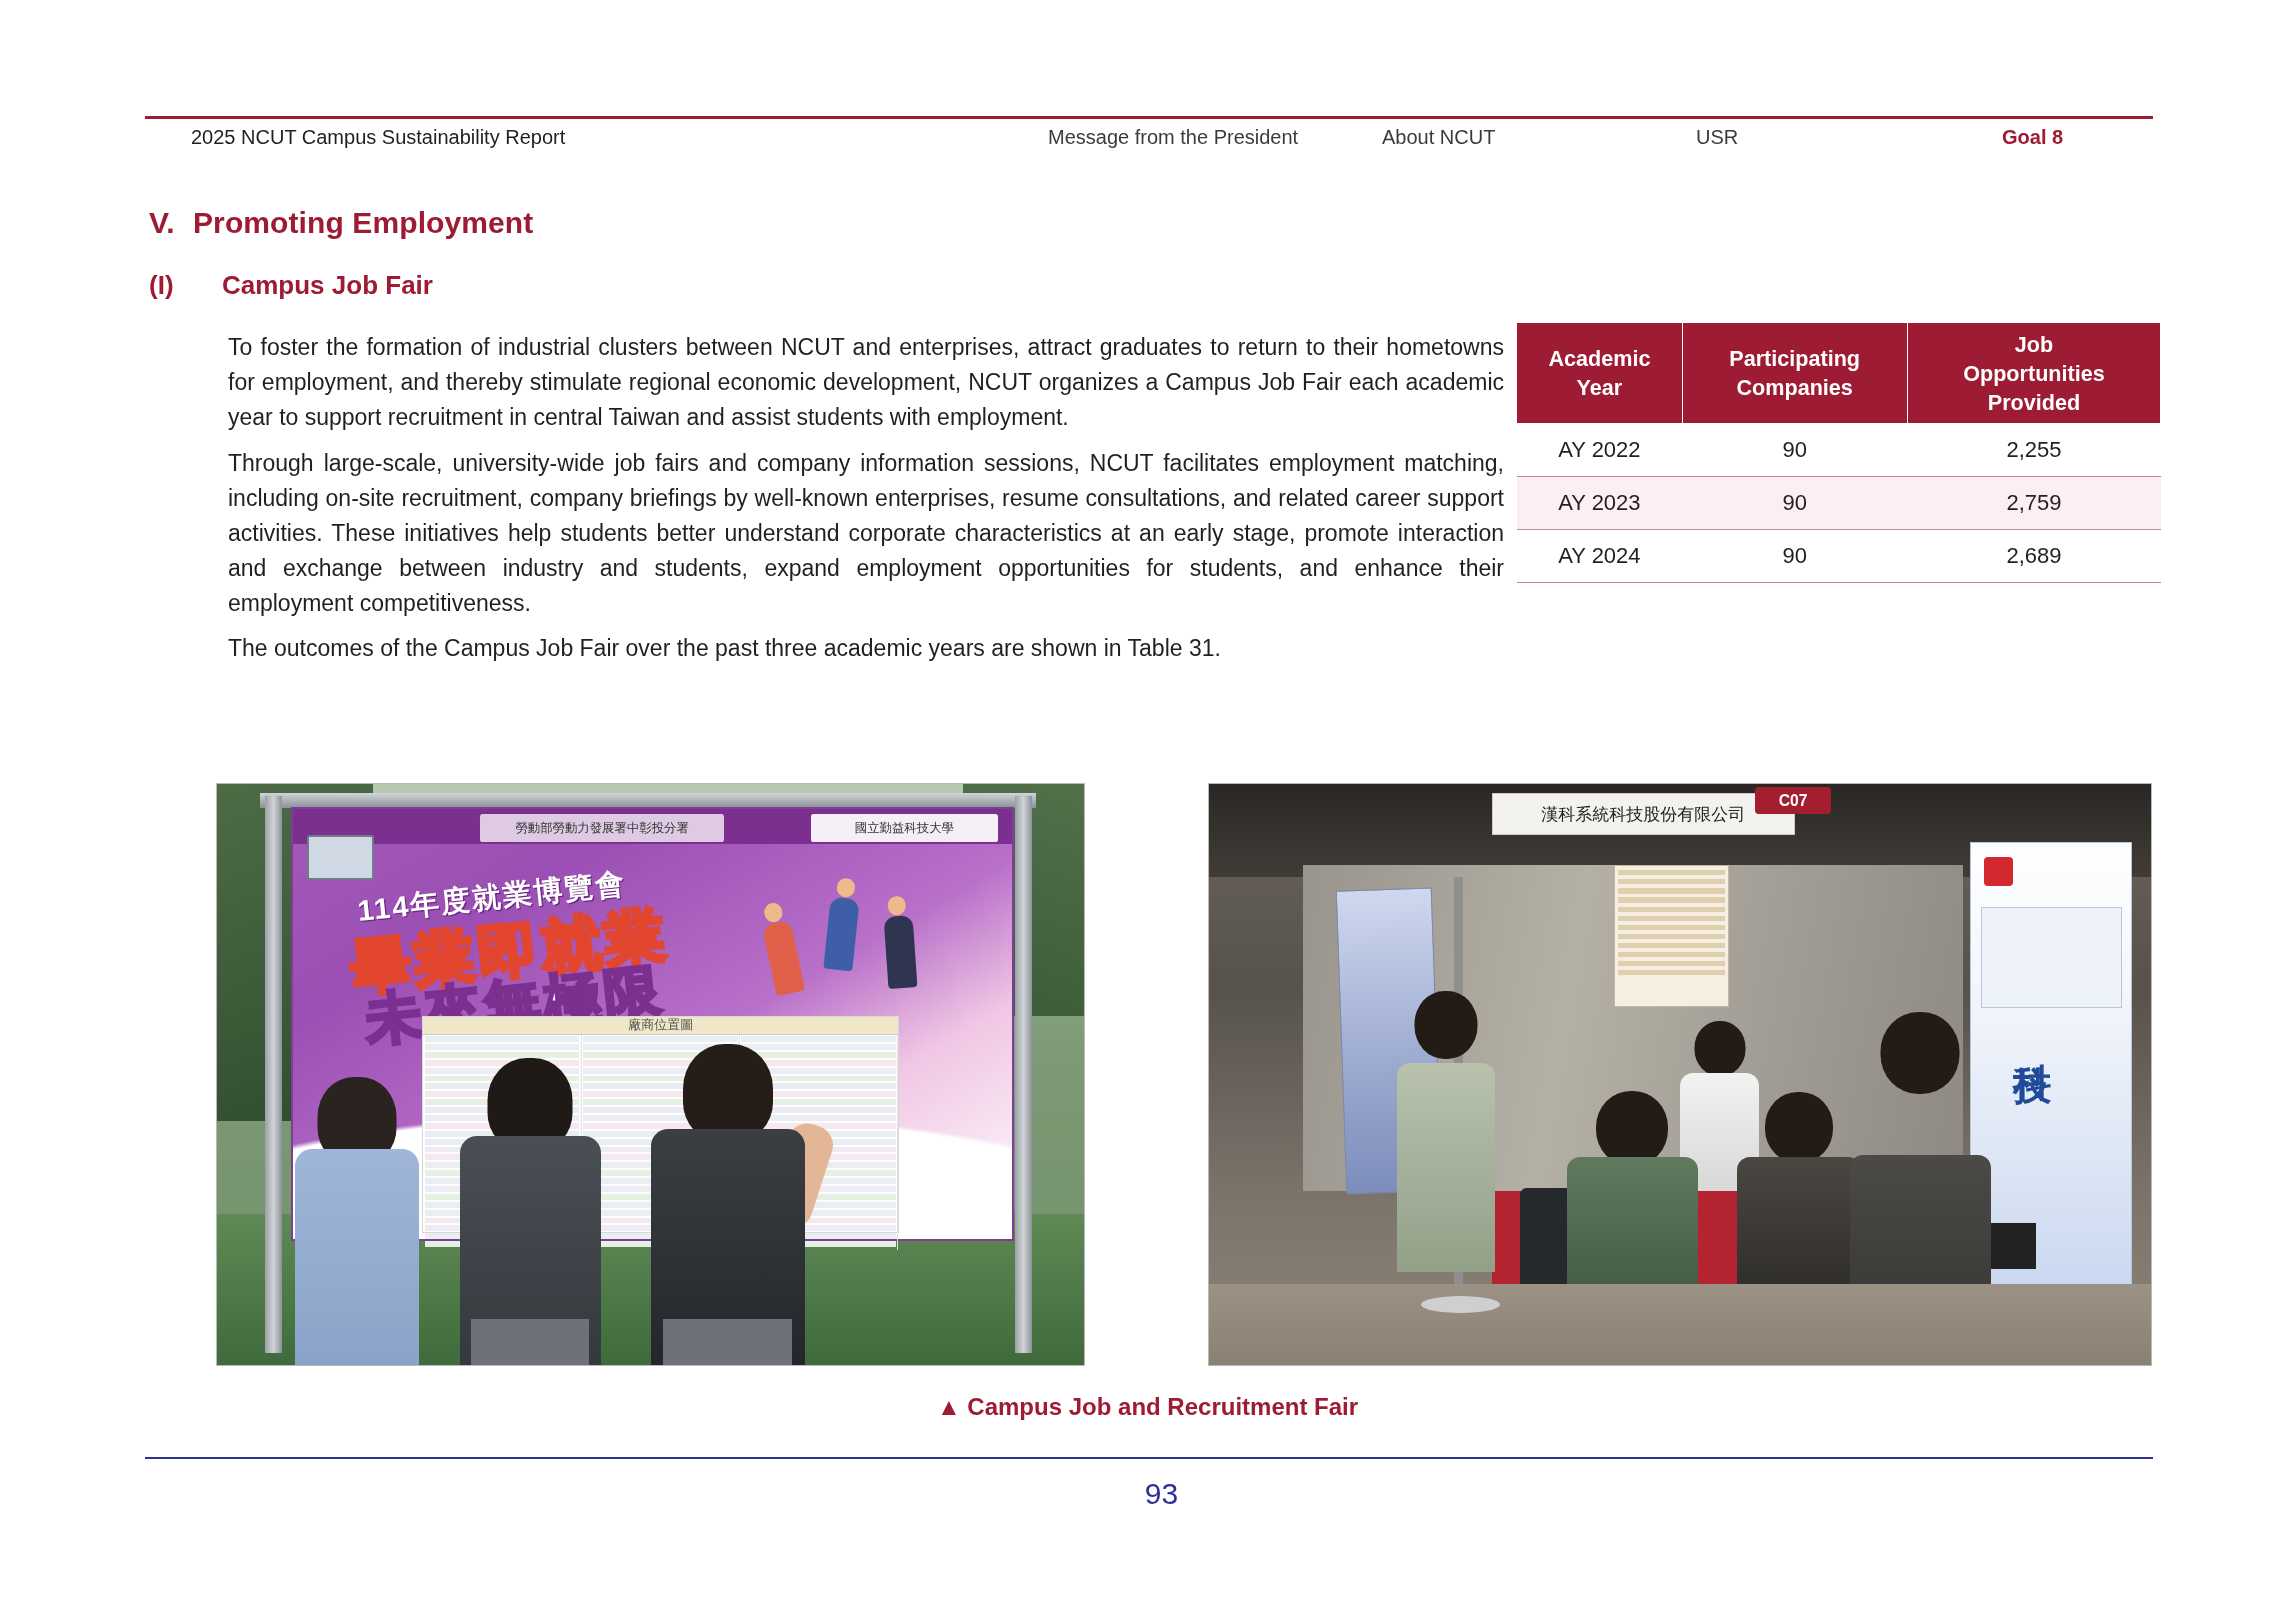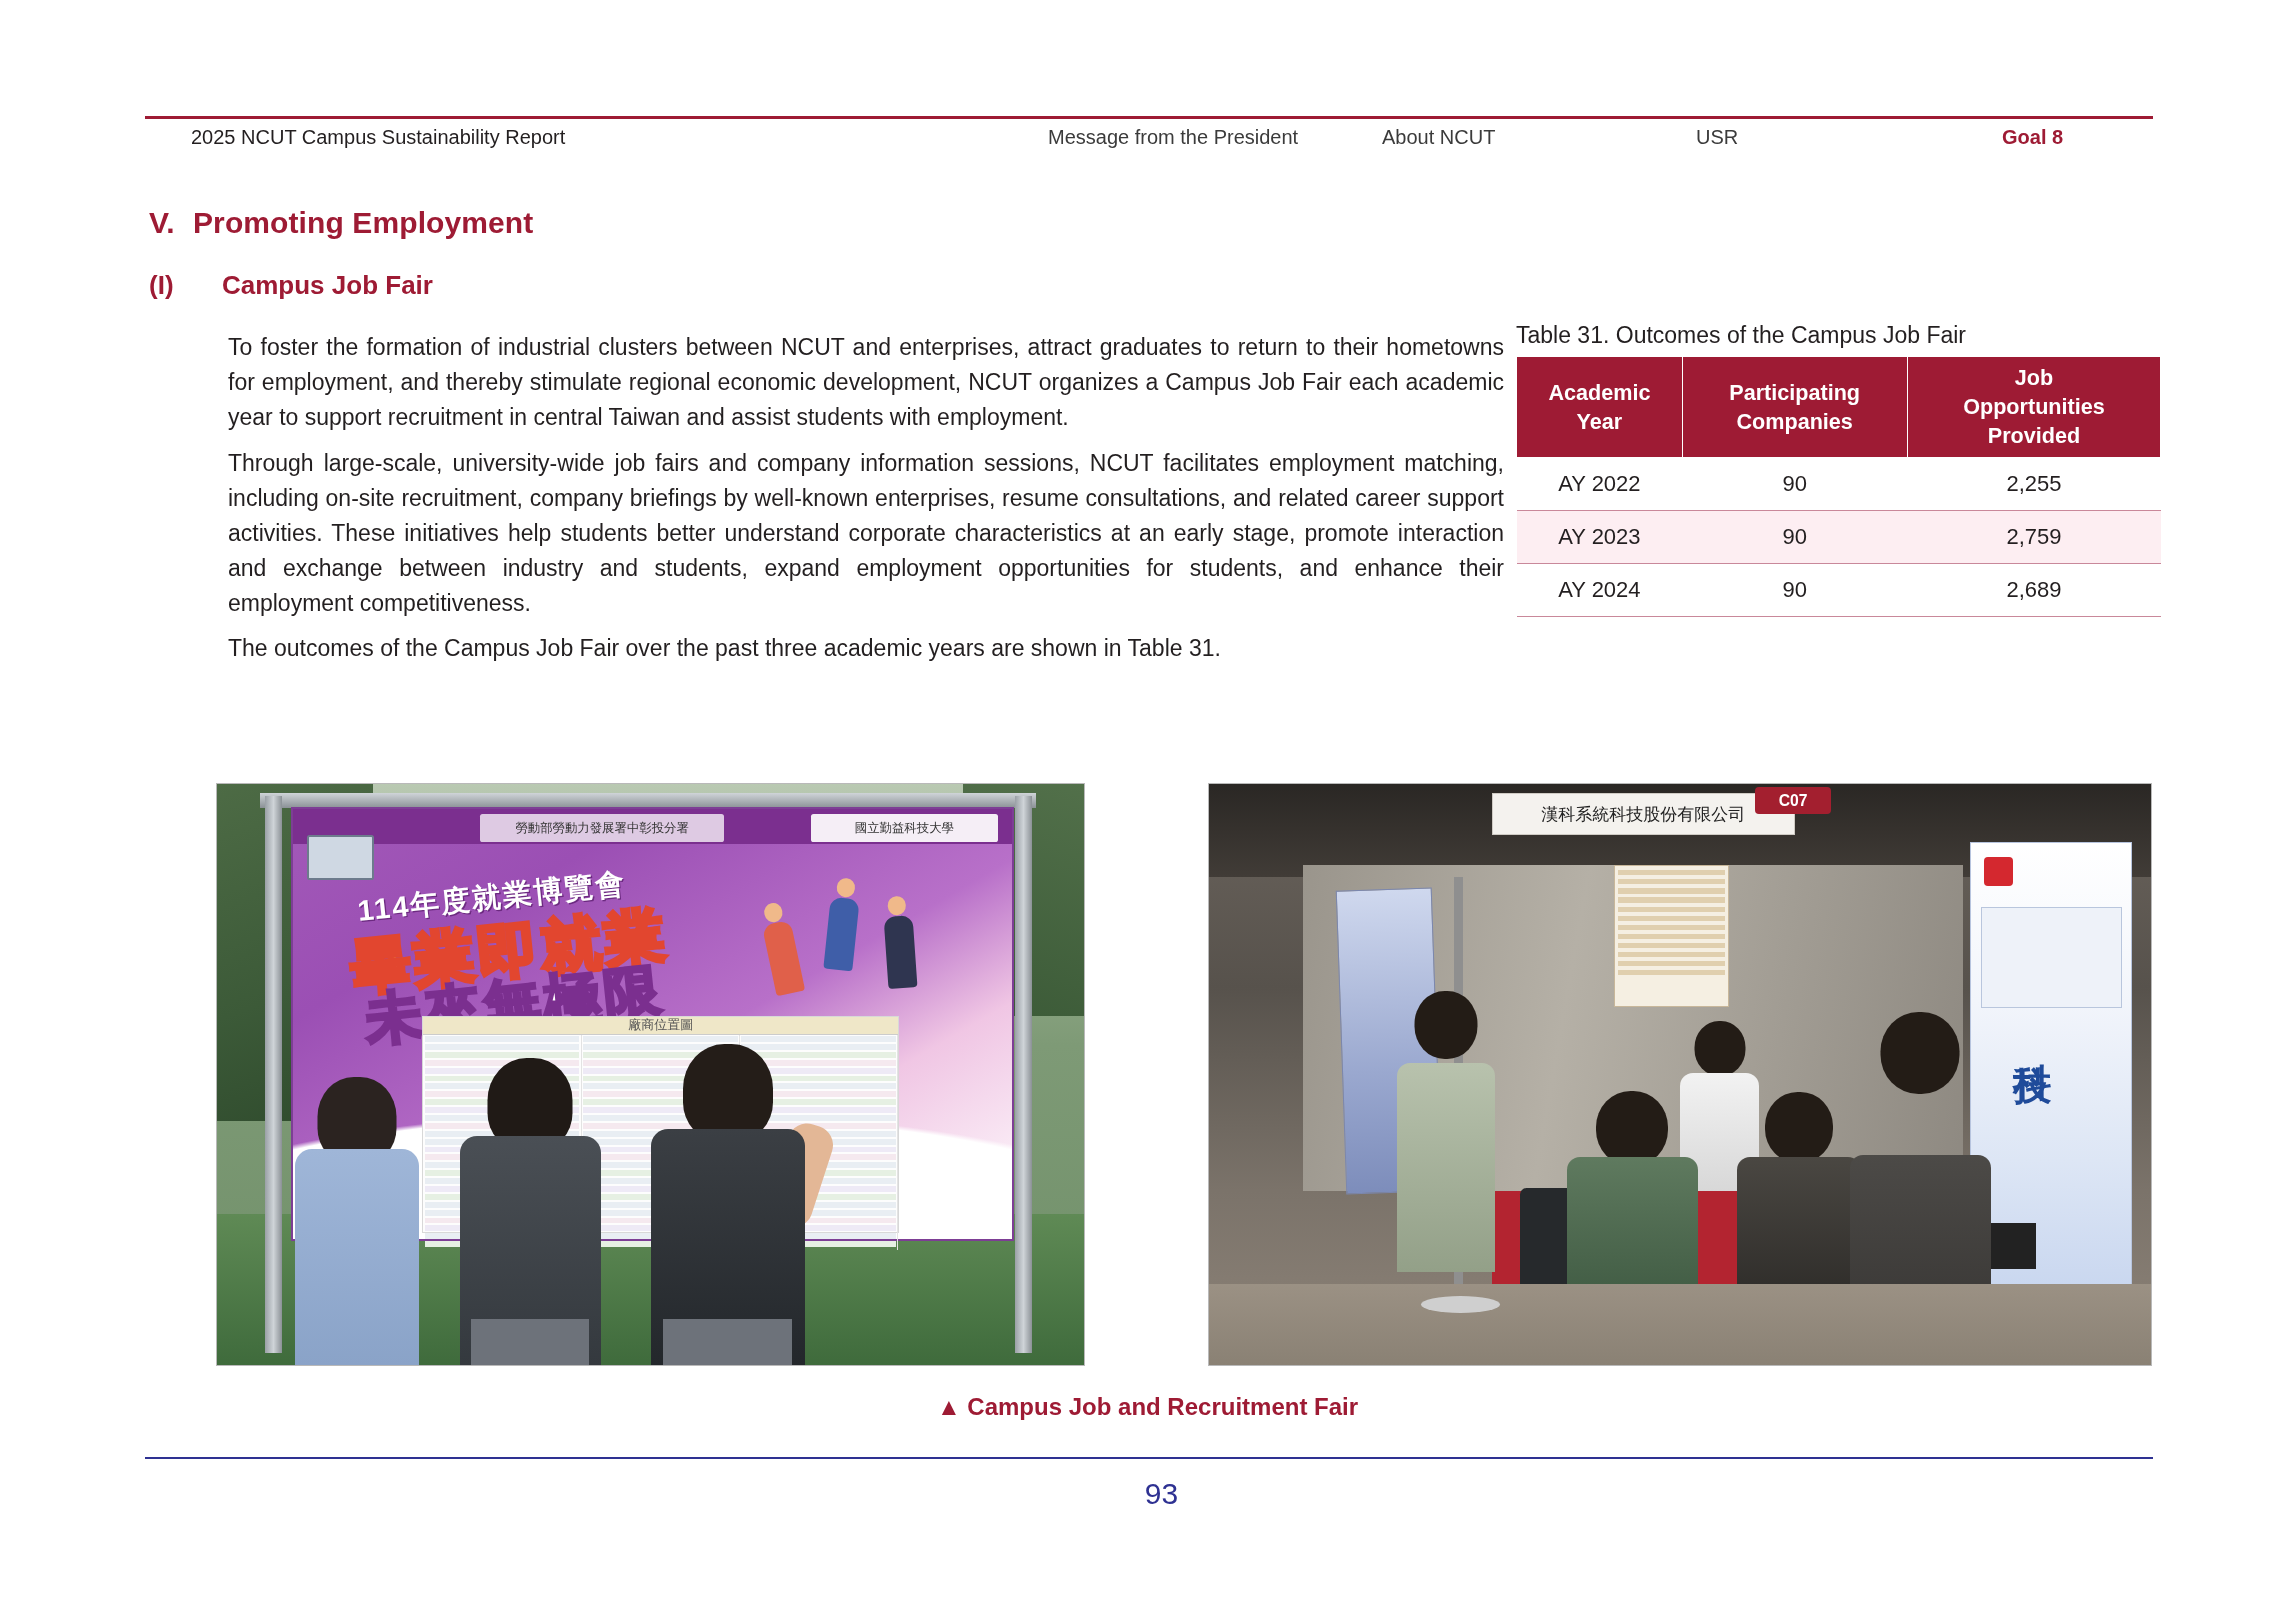--- a/index.html
+++ b/index.html
@@ -480,21 +480,20 @@
     <span class="num">(I)</span><span>Campus Job Fair</span>
   </div>
 
   <div class="body-col">
     <p class="p-indent">To foster the formation of industrial clusters between NCUT and enterprises, attract graduates to return to their hometowns for employment, and thereby stimulate regional economic development, NCUT organizes a Campus Job Fair each academic year to support recruitment in central Taiwan and assist students with employment.</p>
     <p class="p-indent">Through large-scale, university-wide job fairs and company information sessions, NCUT facilitates employment matching, including on-site recruitment, company briefings by well-known enterprises, resume consultations, and related career support activities. These initiatives help students better understand corporate characteristics at an early stage, promote interaction and exchange between industry and students, expand employment opportunities for students, and enhance their employment competitiveness.</p>
     <p class="p-indent last">The outcomes of the Campus Job Fair over the past three academic years are shown in Table 31.</p>
   </div>
 
   <div class="table-wrap">
-    <div class="table-caption">Table 31. Outcomes of the Campus Job Fair</div>
     <table class="data">
       <thead>
         <tr>
           <th class="c1">
             <span>Academic</span><br>
             <span>Year</span>
           </th>
           <th class="c2">
             <span>Participating</span><br>
             <span>Companies</span>

